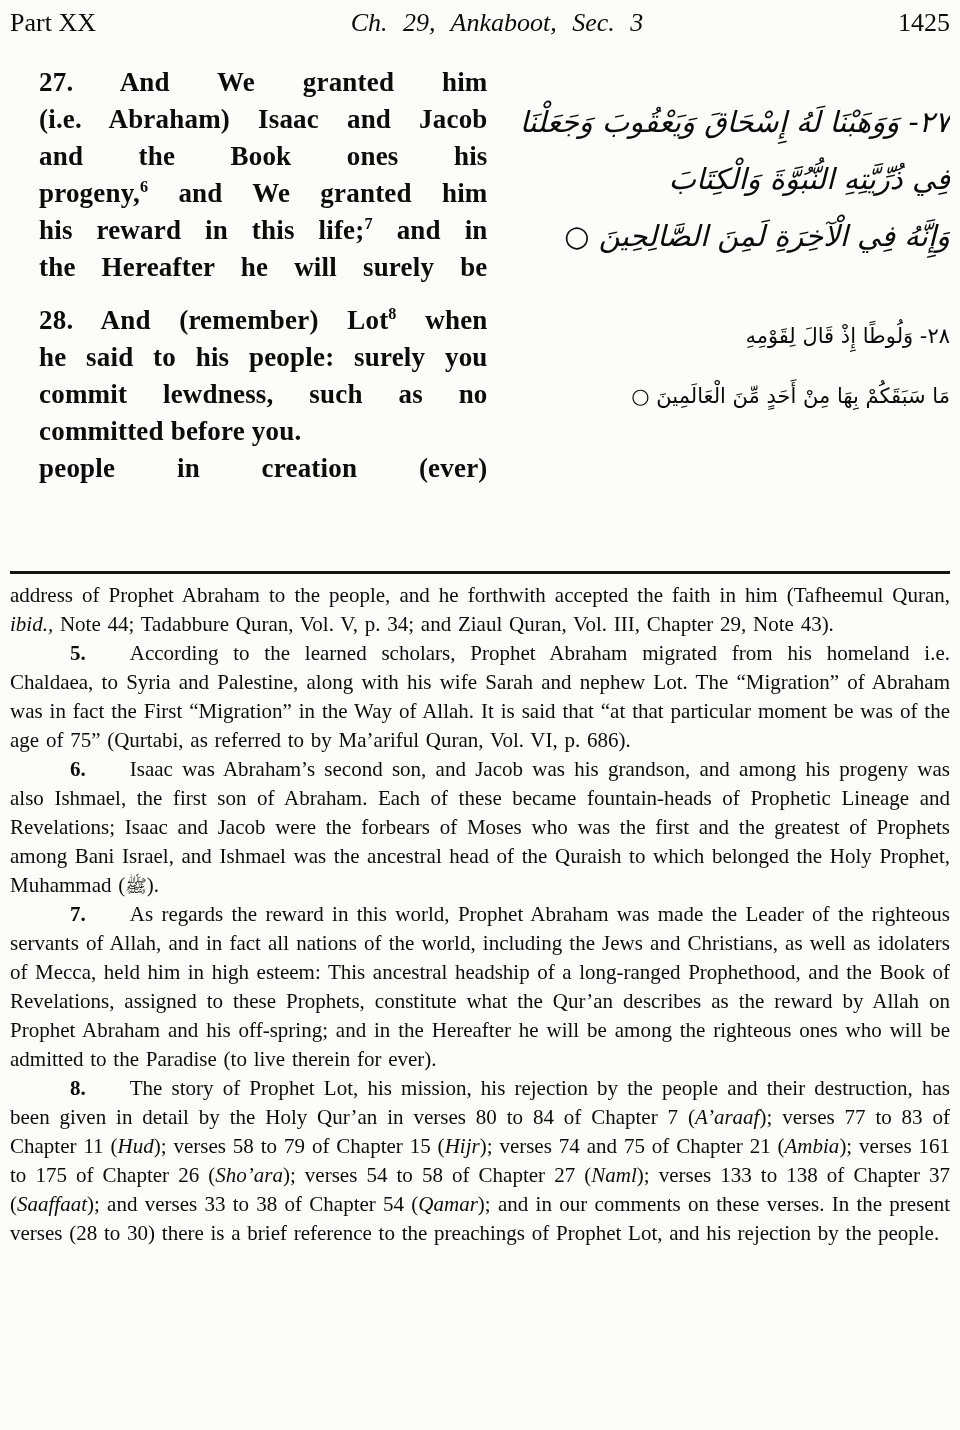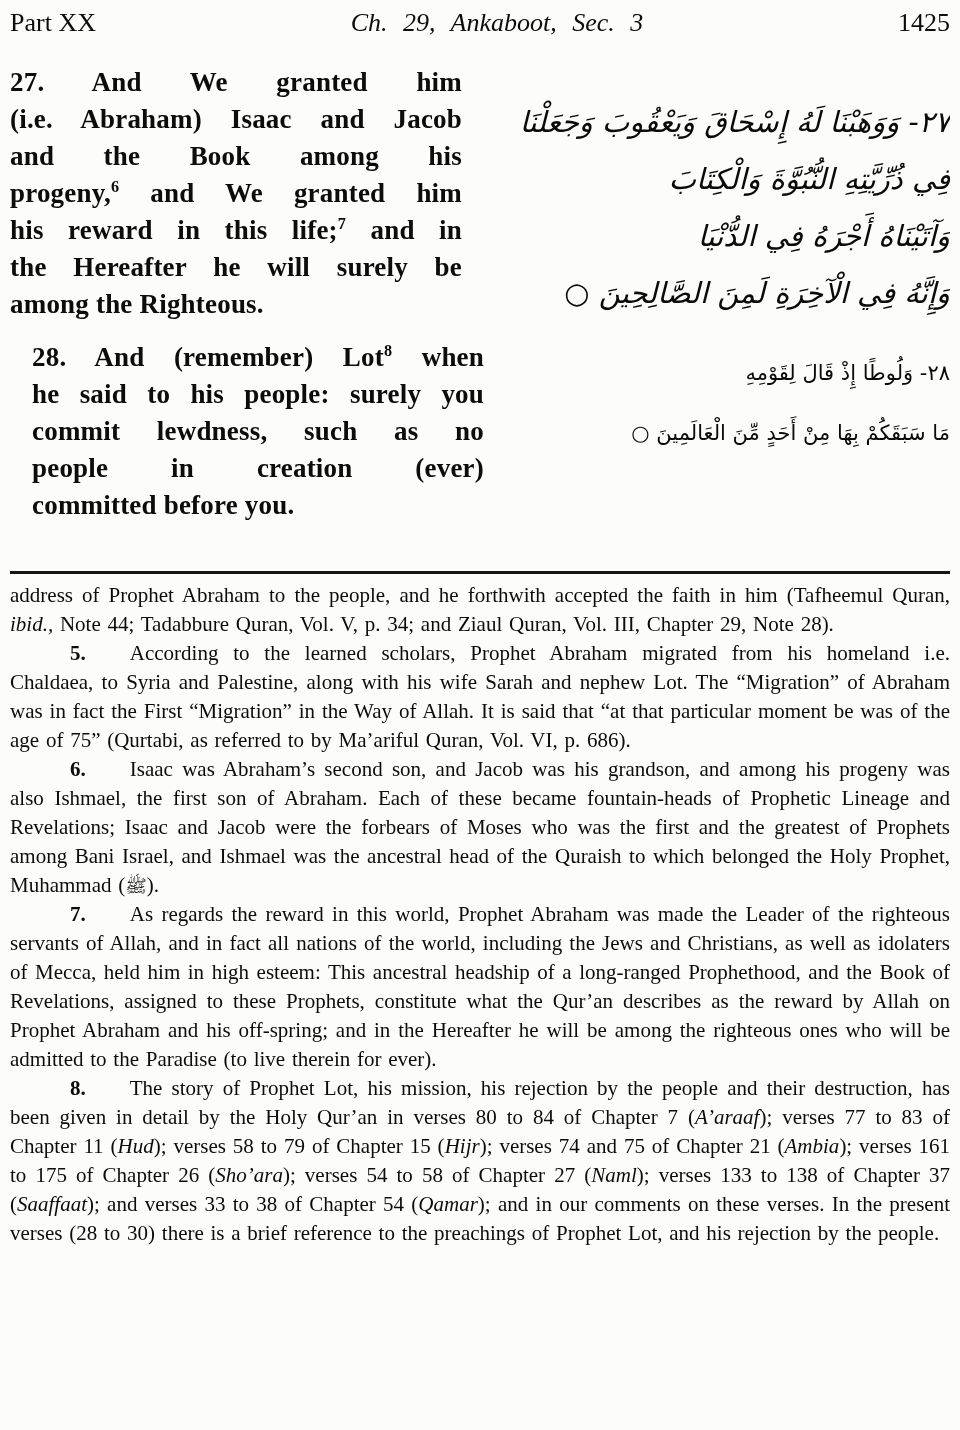--- a/index.html
+++ b/index.html
@@ -28,20 +28,21 @@
   .verses { height: 517px; overflow: hidden; }
   .verse-row { display: flex; justify-content: space-between; }
   .row-27 { margin-top: 20px; }
   .row-28 { margin-top: 16px; justify-content: flex-end; }
   .verse-en {
     width: 452px;
     font-weight: 700;
     font-size: 27px;
     line-height: 37px;
     letter-spacing: 0.2px;
+    margin-left: 29px;
   }
   .vline { text-align: justify; text-align-last: justify; }
   .vline.last { text-align-last: left; }
   .verse-en sup { font-size: 60%; line-height: 0; }
   .verse-ar {
     width: 466px;
     direction: rtl;
     unicode-bidi: embed;
     text-align: right;
     font-family: "DejaVu Sans", sans-serif;
@@ -79,51 +80,49 @@
     <span class="part-label">Part XX</span>
     <span class="chapter-title">Ch. 29, Ankaboot, Sec. 3</span>
     <span class="page-number">1425</span>
   </div>
 
   <div class="verses">
     <div class="verse-row row-27">
       <div class="verse-en" id="v27en">
           <div class="vline">27. And We granted him</div>
           <div class="vline">(i.e. Abraham) Isaac and Jacob</div>
-          <div class="vline">and the Book among his</div>
+          <div class="vline">and the Book ones his</div>
           <div class="vline">progeny,<sup>6</sup> and We granted him</div>
           <div class="vline">his reward in this life;<sup>7</sup> and in</div>
           <div class="vline">the Hereafter he will surely be</div>
-          <div class="vline last">among the Righteous.</div>
         </div>
       <div class="verse-ar" id="v27ar">
           <div class="ar-line">٢٧- وَوَهَبْنَا لَهُ إِسْحَاقَ وَيَعْقُوبَ وَجَعَلْنَا</div>
           <div class="ar-line">فِي ذُرِّيَّتِهِ النُّبُوَّةَ وَالْكِتَابَ</div>
-          <div class="ar-line">وَآتَيْنَاهُ أَجْرَهُ فِي الدُّنْيَا</div>
           <div class="ar-line">وَإِنَّهُ فِي الْآخِرَةِ لَمِنَ الصَّالِحِينَ ○</div>
         </div>
     </div>
     <div class="verse-row row-28">
       <div class="verse-en" id="v28en">
           <div class="vline">28. And (remember) Lot<sup>8</sup> when</div>
           <div class="vline">he said to his people: surely you</div>
           <div class="vline">commit lewdness, such as no</div>
+          <div class="vline last">committed before you.</div>
           <div class="vline">people in creation (ever)</div>
-          <div class="vline last">committed before you.</div>
         </div>
       <div class="verse-ar" id="v28ar">
           <div class="ar-line">٢٨- وَلُوطًا إِذْ قَالَ لِقَوْمِهِ</div>
           <div class="ar-line">مَا سَبَقَكُمْ بِهَا مِنْ أَحَدٍ مِّنَ الْعَالَمِينَ ○</div>
         </div>
     </div>
   </div>
 
   <hr class="sep">
 
   <div class="footnotes" id="footnotes">
-      <p class="fn noindent"><span>address of Prophet Abraham to the people, and he forthwith accepted the faith in him (Tafheemul Quran, </span><span class="italic">ibid.,</span><span> Note 44; Tadabbure Quran, Vol. V, p. 34; and Ziaul Quran, Vol. III, Chapter 29, Note 28).</span></p>
+      <p class="fn noindent"><span>address of Prophet Abraham to the people, and he forthwith accepted the faith in him (Tafheemul Quran, </span><span class="italic">ibid.,</span><span> Note 44; Tadabbure Quran, Vol. V, p. 34; and Ziaul Quran, Vol. III, Chapter 29, Note 43).</span></p>
       <p class="fn"><span class="fn-num">5.</span><span>According to the learned scholars, Prophet Abraham migrated from his homeland i.e. Chaldaea, to Syria and Palestine, along with his wife Sarah and nephew Lot. The “Migration” of Abraham was in fact the First “Migration” in the Way of Allah. It is said that “at that particular moment be was of the age of 75” (Qurtabi, as referred to by Ma’ariful Quran, Vol. VI, p. 686).</span></p>
       <p class="fn"><span class="fn-num">6.</span><span>Isaac was Abraham’s second son, and Jacob was his grandson, and among his progeny was also Ishmael, the first son of Abraham. Each of these became fountain-heads of Prophetic Lineage and Revelations; Isaac and Jacob were the forbears of Moses who was the first and the greatest of Prophets among Bani Israel, and Ishmael was the ancestral head of the Quraish to which belonged the Holy Prophet, Muhammad (</span><span class="ar-inline">ﷺ</span><span>).</span></p>
       <p class="fn"><span class="fn-num">7.</span><span>As regards the reward in this world, Prophet Abraham was made the Leader of the righteous servants of Allah, and in fact all nations of the world, including the Jews and Christians, as well as idolaters of Mecca, held him in high esteem: This ancestral headship of a long-ranged Prophethood, and the Book of Revelations, assigned to these Prophets, constitute what the Qur’an describes as the reward by Allah on Prophet Abraham and his off-spring; and in the Hereafter he will be among the righteous ones who will be admitted to the Paradise (to live therein for ever).</span></p>
       <p class="fn"><span class="fn-num">8.</span><span>The story of Prophet Lot, his mission, his rejection by the people and their destruction, has been given in detail by the Holy Qur’an in verses 80 to 84 of Chapter 7 (</span><span class="italic">A’araaf</span><span>); verses 77 to 83 of Chapter 11 (</span><span class="italic">Hud</span><span>); verses 58 to 79 of Chapter 15 (</span><span class="italic">Hijr</span><span>); verses 74 and 75 of Chapter 21 (</span><span class="italic">Ambia</span><span>); verses 161 to 175 of Chapter 26 (</span><span class="italic">Sho’ara</span><span>); verses 54 to 58 of Chapter 27 (</span><span class="italic">Naml</span><span>); verses 133 to 138 of Chapter 37 (</span><span class="italic">Saaffaat</span><span>); and verses 33 to 38 of Chapter 54 (</span><span class="italic">Qamar</span><span>); and in our comments on these verses. In the present verses (28 to 30) there is a brief reference to the preachings of Prophet Lot, and his rejection by the people.</span></p>
     </div>
 
 </div>
 
 </body></html>

